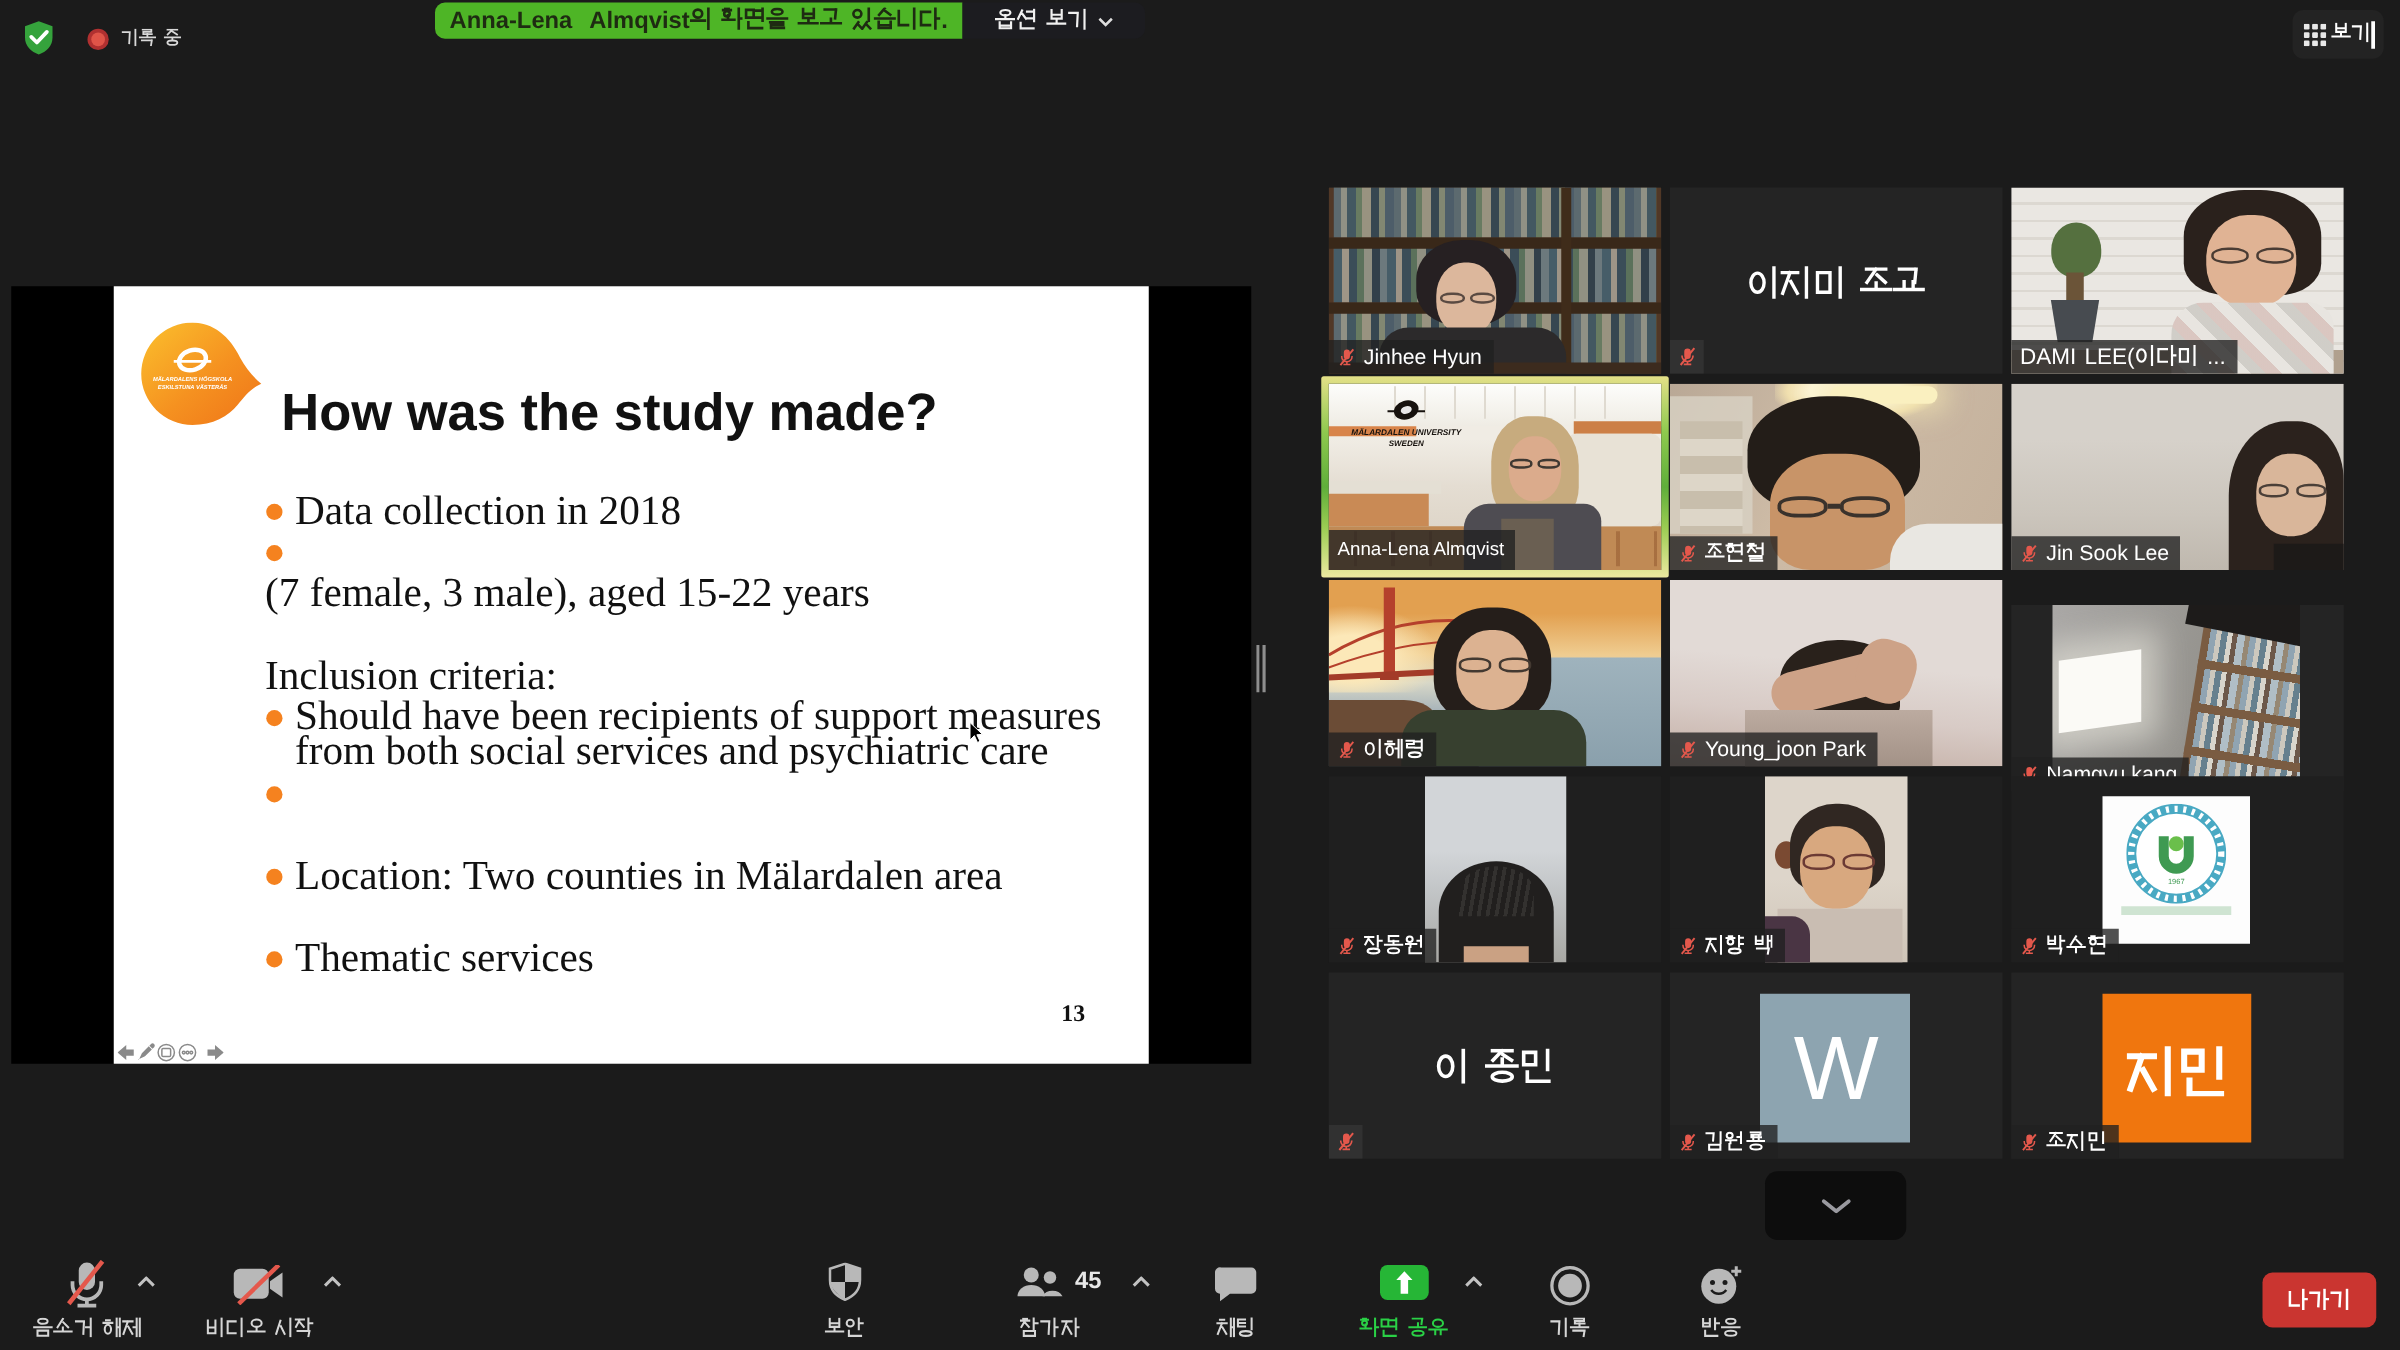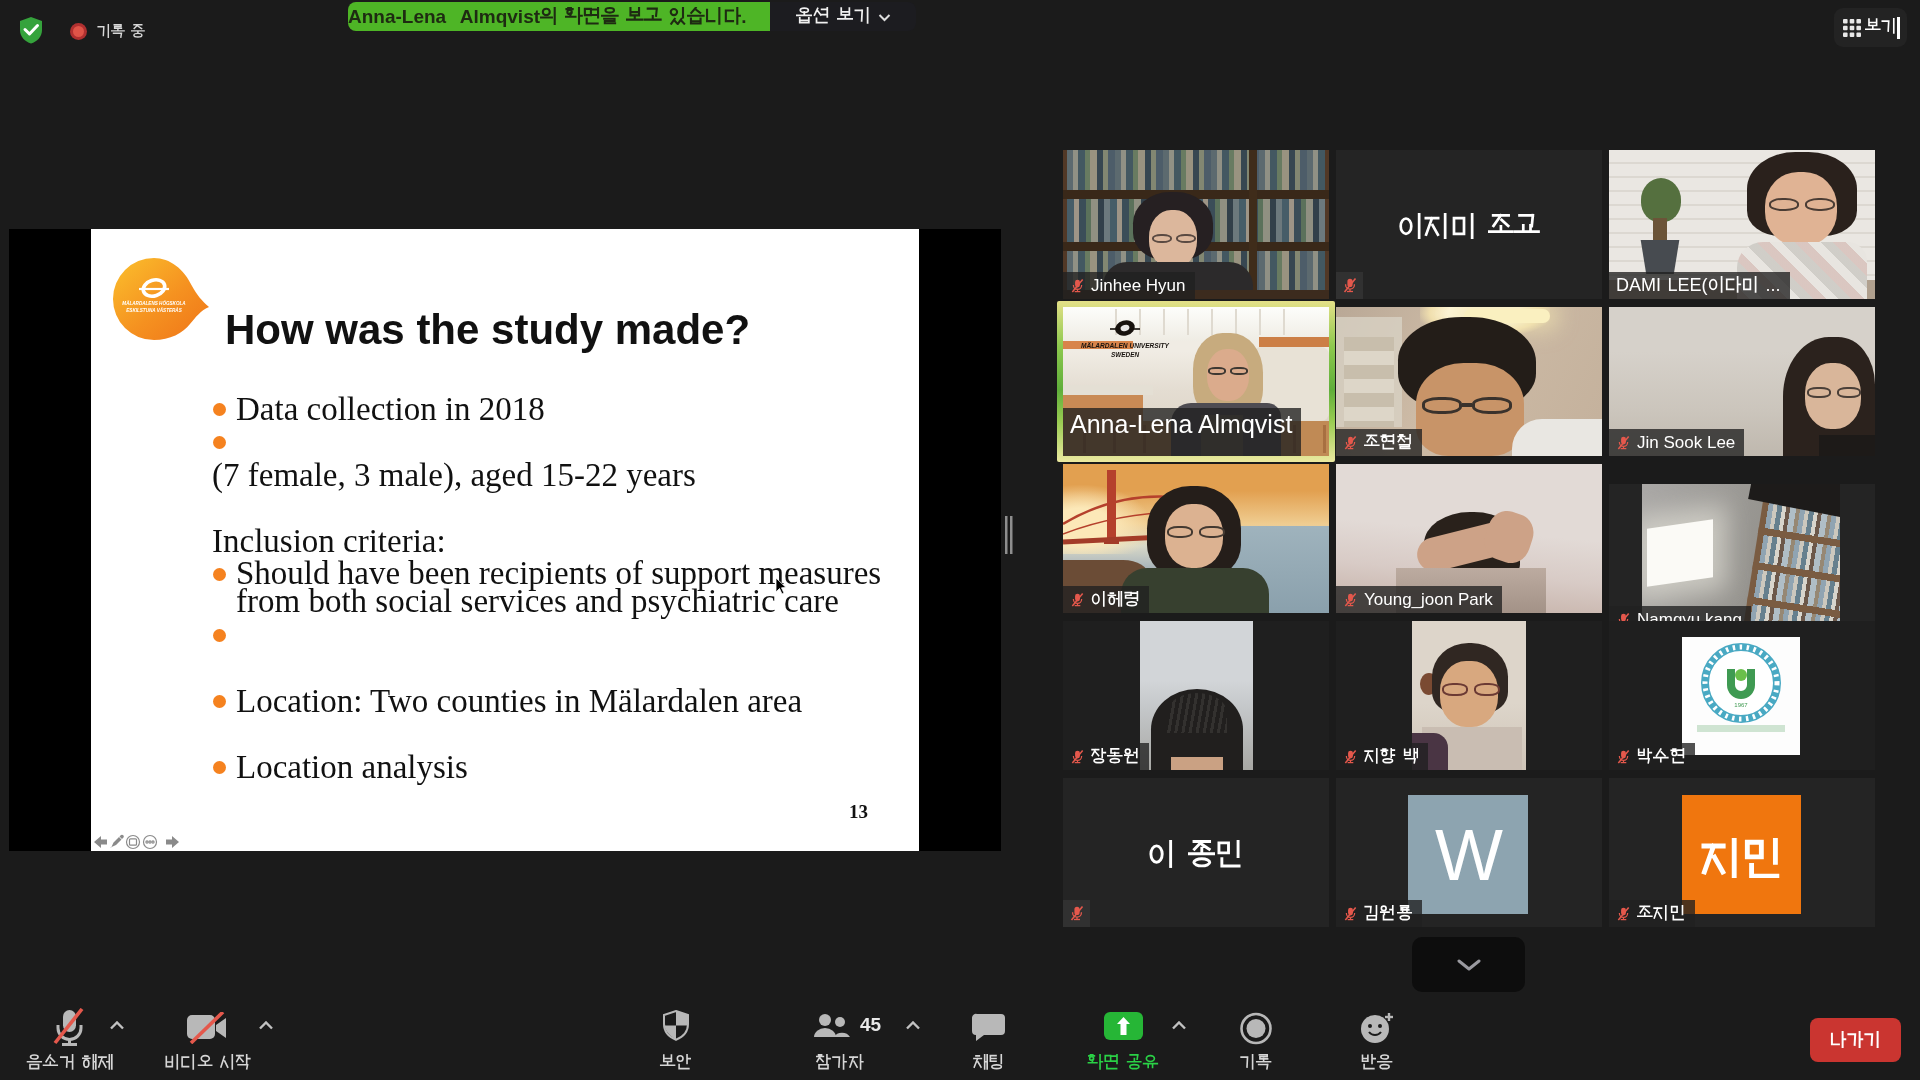--- a/index.html
+++ b/index.html
@@ -1,20 +1,20 @@
 <!DOCTYPE html>
 <html><head><meta charset="utf-8">
 <style>
 html,body{margin:0;padding:0;width:1920px;height:1080px;background:#1b1b1b;overflow:hidden;
 font-family:"Liberation Sans",sans-serif;}
 *{box-sizing:border-box}
 .abs{position:absolute}
 
 #greenbar{left:348px;top:2px;width:422px;height:29px;background:#4eb526;border-radius:8px 0 0 8px;
-color:#1e2b12;font-weight:bold;font-size:19px;line-height:29px;}
+color:#1e2b12;font-weight:bold;font-size:19px;line-height:29px;text-align:center}
 #optview{left:770px;top:2px;width:146px;height:29px;background:#1c1c20;border-radius:0 8px 8px 0;
 color:#f0f0f0;font-size:18px;line-height:29px;text-align:center}
 #viewbtn{left:1834px;top:8px;width:73px;height:39px;background:#232323;border-radius:9px;color:#fff;font-size:17px}
 #rectext{left:97px;top:21px;color:#d8d8d8;font-size:15px;line-height:20px}
 
 #blackbox{left:9px;top:229px;width:992px;height:622px;background:#000}
 #slide{left:91px;top:229px;width:828px;height:622px;background:#fff}
 #slide .t{position:absolute;color:#111}
 #title{left:134px;top:77px;font-size:42px;letter-spacing:-0.4px;font-weight:bold;letter-spacing:0px;color:#0a0a0a}
 .srf{font-family:"Liberation Serif",serif;font-size:33px;line-height:29px;color:#191919}
@@ -140,21 +140,21 @@
  <div class="t srf" style="left:145px;top:166px">Data collection in 2018</div>
  <div class="bullet" style="left:122px;top:207px"></div>
  <div class="t srf" style="left:121px;top:232px">(7 female, 3 male), aged 15-22 years</div>
  <div class="t srf" style="left:121px;top:298px">Inclusion criteria:</div>
  <div class="bullet" style="left:122px;top:339px"></div>
  <div class="t srf" style="left:145px;top:331px;line-height:27.5px">Should have been recipients of support measures<br>from both social services and psychiatric care</div>
  <div class="bullet" style="left:122px;top:400px"></div>
  <div class="bullet" style="left:122px;top:466px"></div>
  <div class="t srf" style="left:145px;top:458px">Location: Two counties in Mälardalen area</div>
  <div class="bullet" style="left:122px;top:532px"></div>
- <div class="t srf" style="left:145px;top:524px">Location analysis</div>
+ <div class="t srf" style="left:145px;top:524px">Thematic services</div>
  <div class="t" id="pgnum">13</div>
  <svg style="position:absolute;left:3px;top:605px" width="85" height="16" viewBox="0 0 85 16">
   <g fill="#8a8a8a" stroke="none">
    <path d="M0 8 L7 2 V5.5 H13 V10.5 H7 V14 Z"></path>
    <path d="M17 14 L19.5 8.5 L25 3 L27.5 5.5 L22 11 L16.5 13.5 Z M25.5 2.5 L28 5 L29.5 3.5 A1.8 1.8 0 0 0 27 1 Z"></path>
   </g>
   <g fill="none" stroke="#8a8a8a" stroke-width="1.2">
    <circle cx="39" cy="8" r="6.5"></circle>
         <rect x="35.5" y="4.8" width="7" height="6.4" rx="1"></rect>
    <circle cx="56" cy="8" r="6.5"></circle>
@@ -262,21 +262,21 @@
  <div class="abs" style="left:167px;top:60px;width:18px;height:8px;border:2px solid #3e3832;border-radius:40%"></div>
  <div class="abs" style="left:108px;top:96px;width:110px;height:53px;background:#4e4c52;border-radius:20px 14px 0 0"></div>
  <div class="abs" style="left:138px;top:108px;width:42px;height:41px;background:#6a5f52"></div>
  <svg class="abs" style="left:14px;top:8px" width="130" height="52" viewBox="0 0 130 52">
   <ellipse cx="48" cy="13" rx="10" ry="7.5" fill="#17120e" transform="rotate(-16 48 13)"></ellipse>
   <line x1="33" y1="14" x2="63" y2="14" stroke="#17120e" stroke-width="1.6"></line>
   <ellipse cx="48" cy="13" rx="4.5" ry="3" fill="#fff" transform="rotate(-16 48 13)" opacity=".9"></ellipse>
   <text x="48" y="33" font-size="6.6" font-weight="bold" font-style="italic" fill="#17120e" text-anchor="middle" font-family="Liberation Sans">MÄLARDALEN UNIVERSITY</text>
   <text x="48" y="42" font-size="6.4" font-weight="bold" font-style="italic" fill="#17120e" text-anchor="middle" font-family="Liberation Sans">SWEDEN</text>
  </svg>
- <div class="lbl" style="height:48px;font-size:25px;line-height:32px">Anna-Lena Almqvist</div>
+ <div class="lbl" style="height:32px;font-size:15px;line-height:32px">Anna-Lena Almqvist</div>
 </div>
 
 <div class="tile" style="left:1336px;top:307px">
  <div class="abs" style="left:0;top:0;width:266px;height:149px;background:linear-gradient(115deg,#b9a896,#cdbba6 40%,#c4b19c)"></div>
  <div class="abs" style="left:84px;top:0;width:130px;height:30px;background:radial-gradient(ellipse at 50% 20%,#fdf6d8 0 40%,#f0dfae 60%,transparent 75%)"></div>
  <div class="abs" style="left:128px;top:2px;width:86px;height:14px;background:#faf0c0;border-radius:7px;box-shadow:0 0 18px 10px #f2e4b088"></div>
  <div class="abs" style="left:0;top:10px;width:66px;height:110px;background:#d8d2c4;opacity:.8"></div>
  <div class="abs" style="left:8px;top:30px;width:50px;height:90px;background:repeating-linear-gradient(180deg,#c8beac 0 14px,#ddd6c8 14px 28px)"></div>
  <div class="abs" style="left:62px;top:10px;width:138px;height:94px;background:#231d18;border-radius:46% 48% 40% 40%"></div>
  <div class="abs" style="left:80px;top:56px;width:108px;height:93px;background:#c89468;border-radius:44% 44% 30% 30%"></div>

